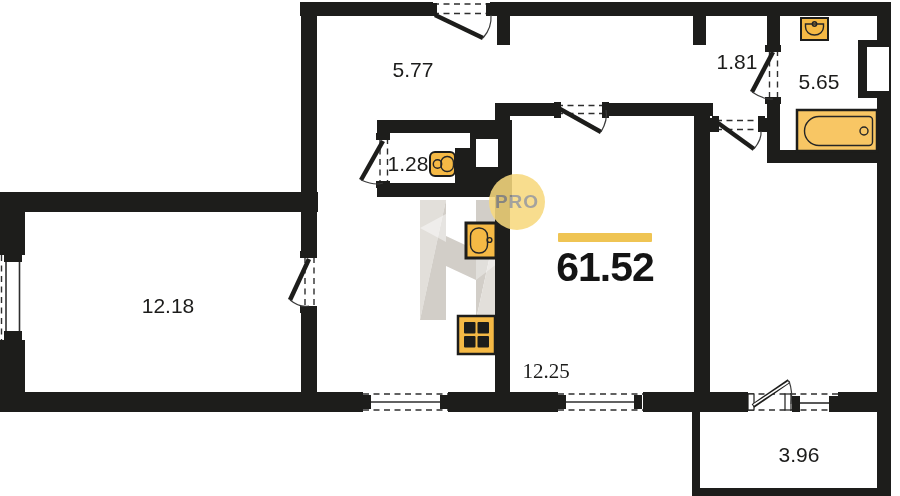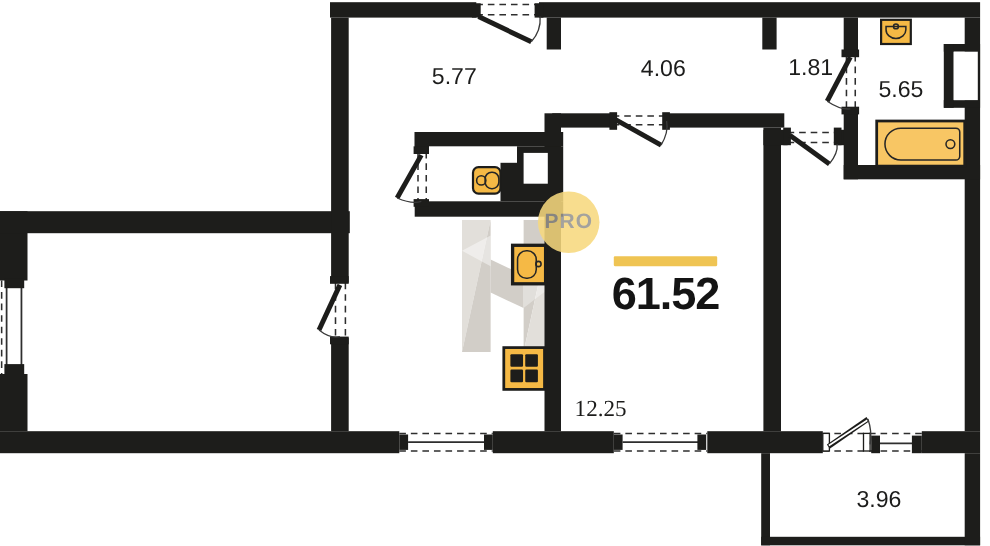--- a/index.html
+++ b/index.html
@@ -205,23 +205,24 @@
       <path class="inner" d="M805.5,24 h18 v3 a9,8 0 0 1 -18,0 z"></path>
     </g>
     <g>
       <rect class="fixtub" x="797" y="110" width="80" height="41" stroke-width="2.5"></rect>
       <path class="inner" d="M869,116.5 h-50 a14.5,14.5 0 0 0 0,29 h50 a3.5,3.5 0 0 0 3.5,-3.5 v-22 a3.5,3.5 0 0 0 -3.5,-3.5 z"></path>
       <circle class="inner" cx="864" cy="131" r="4"></circle>
     </g>
   </svg>
 
   <div class="rlabel" style="left:368px;top:58px;">5.77</div>
-  <div class="rlabel" style="left:558px;top:51px;">4.06</div>
   <div class="rlabel" style="left:692px;top:50px;">1.81</div>
   <div class="rlabel" style="left:774px;top:70px;">5.65</div>
+  <div class="rlabel" style="left:363px;top:152px;">1.28</div>
+  <div class="rlabel" style="left:123px;top:294px;">12.18</div>
   <div class="rlabel" style="left:501px;top:359px;font-family:Liberation Serif, serif;">12.25</div>
   <div class="rlabel" style="left:754px;top:443px;">3.96</div>
 
   <div class="accent-bar" style="left:558px;top:233px;width:94px;height:9px;"></div>
   <div class="total-label" style="left:543px;top:244px;">61.52</div>
 
   <div class="pro" style="left:489px;top:174px;">
     <span>PRO</span>
   </div>
 </div>

